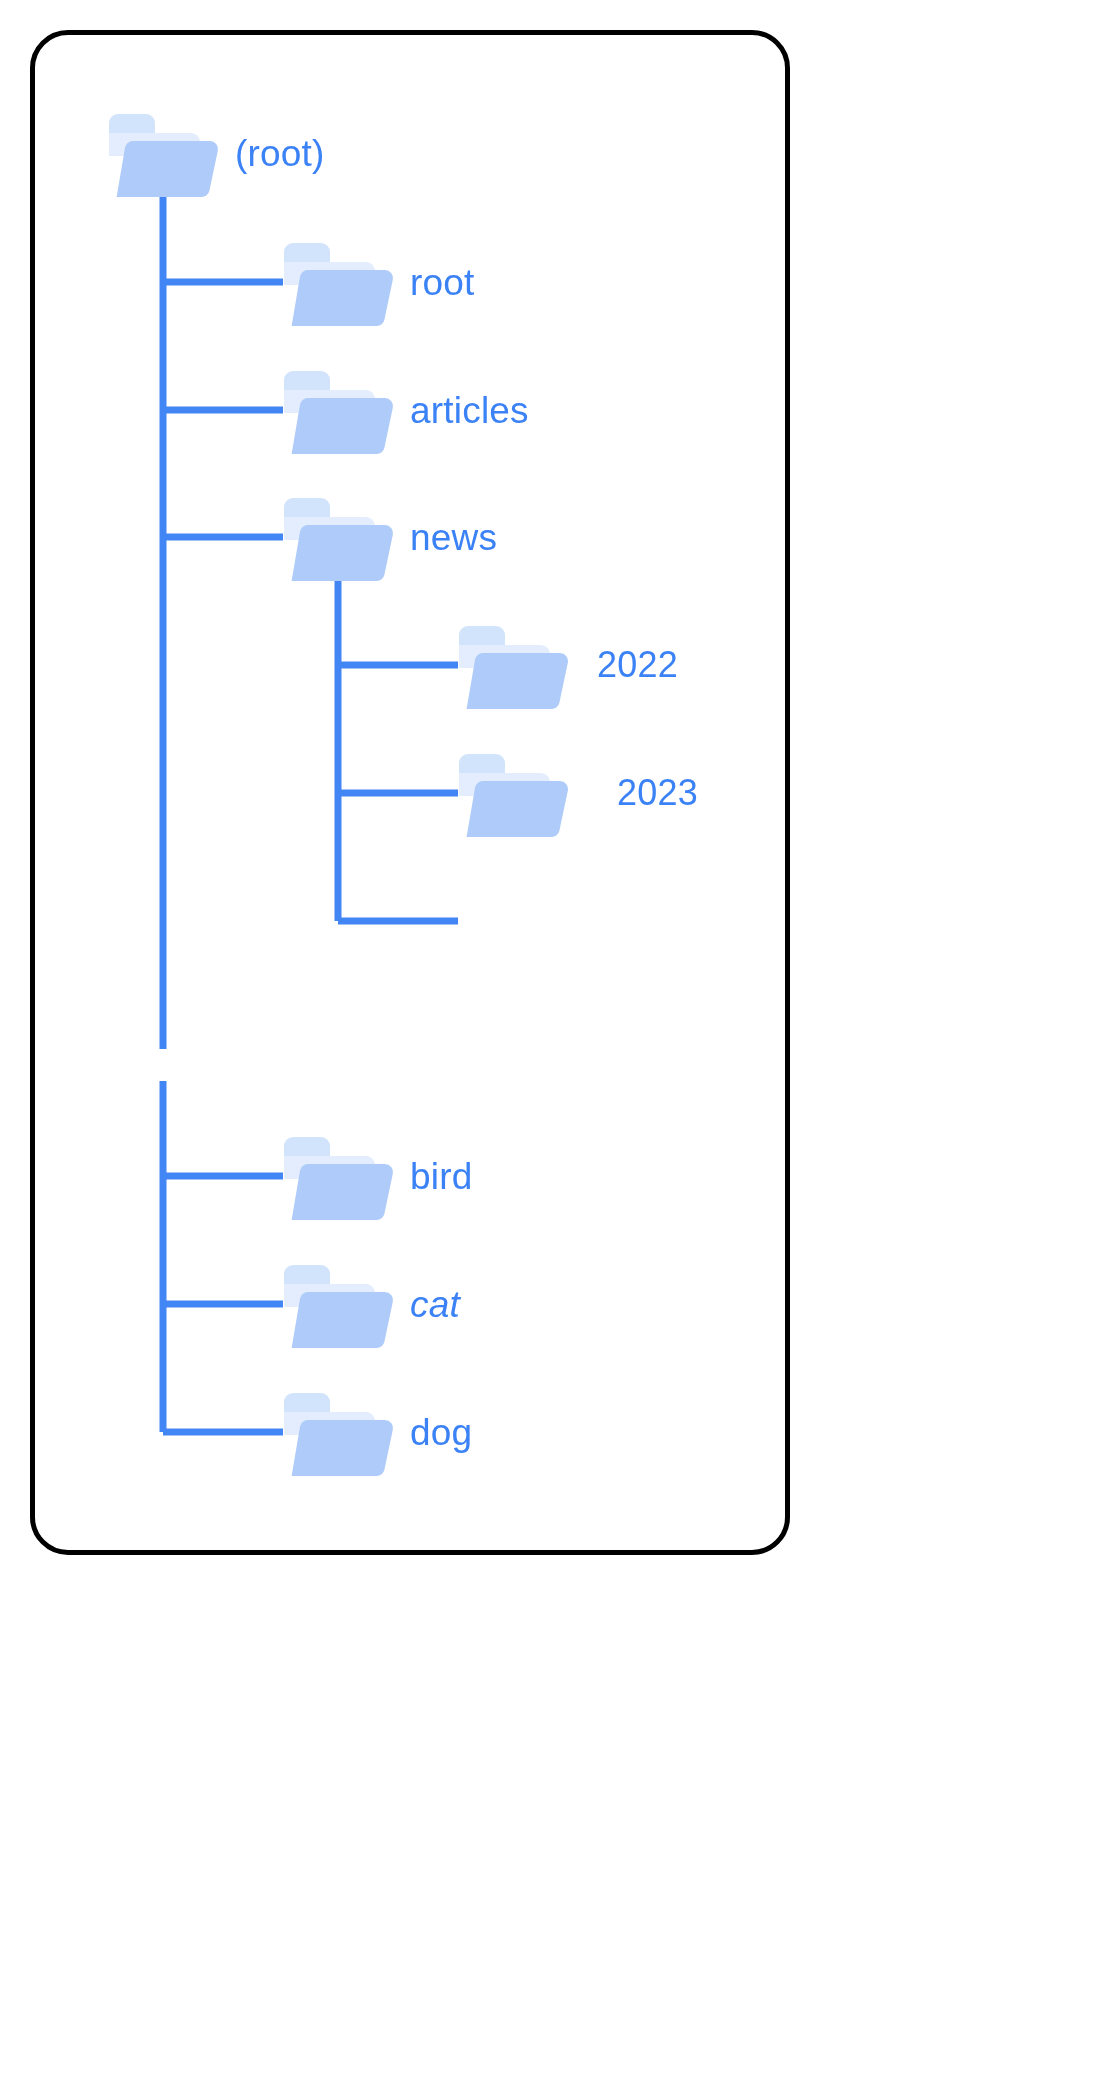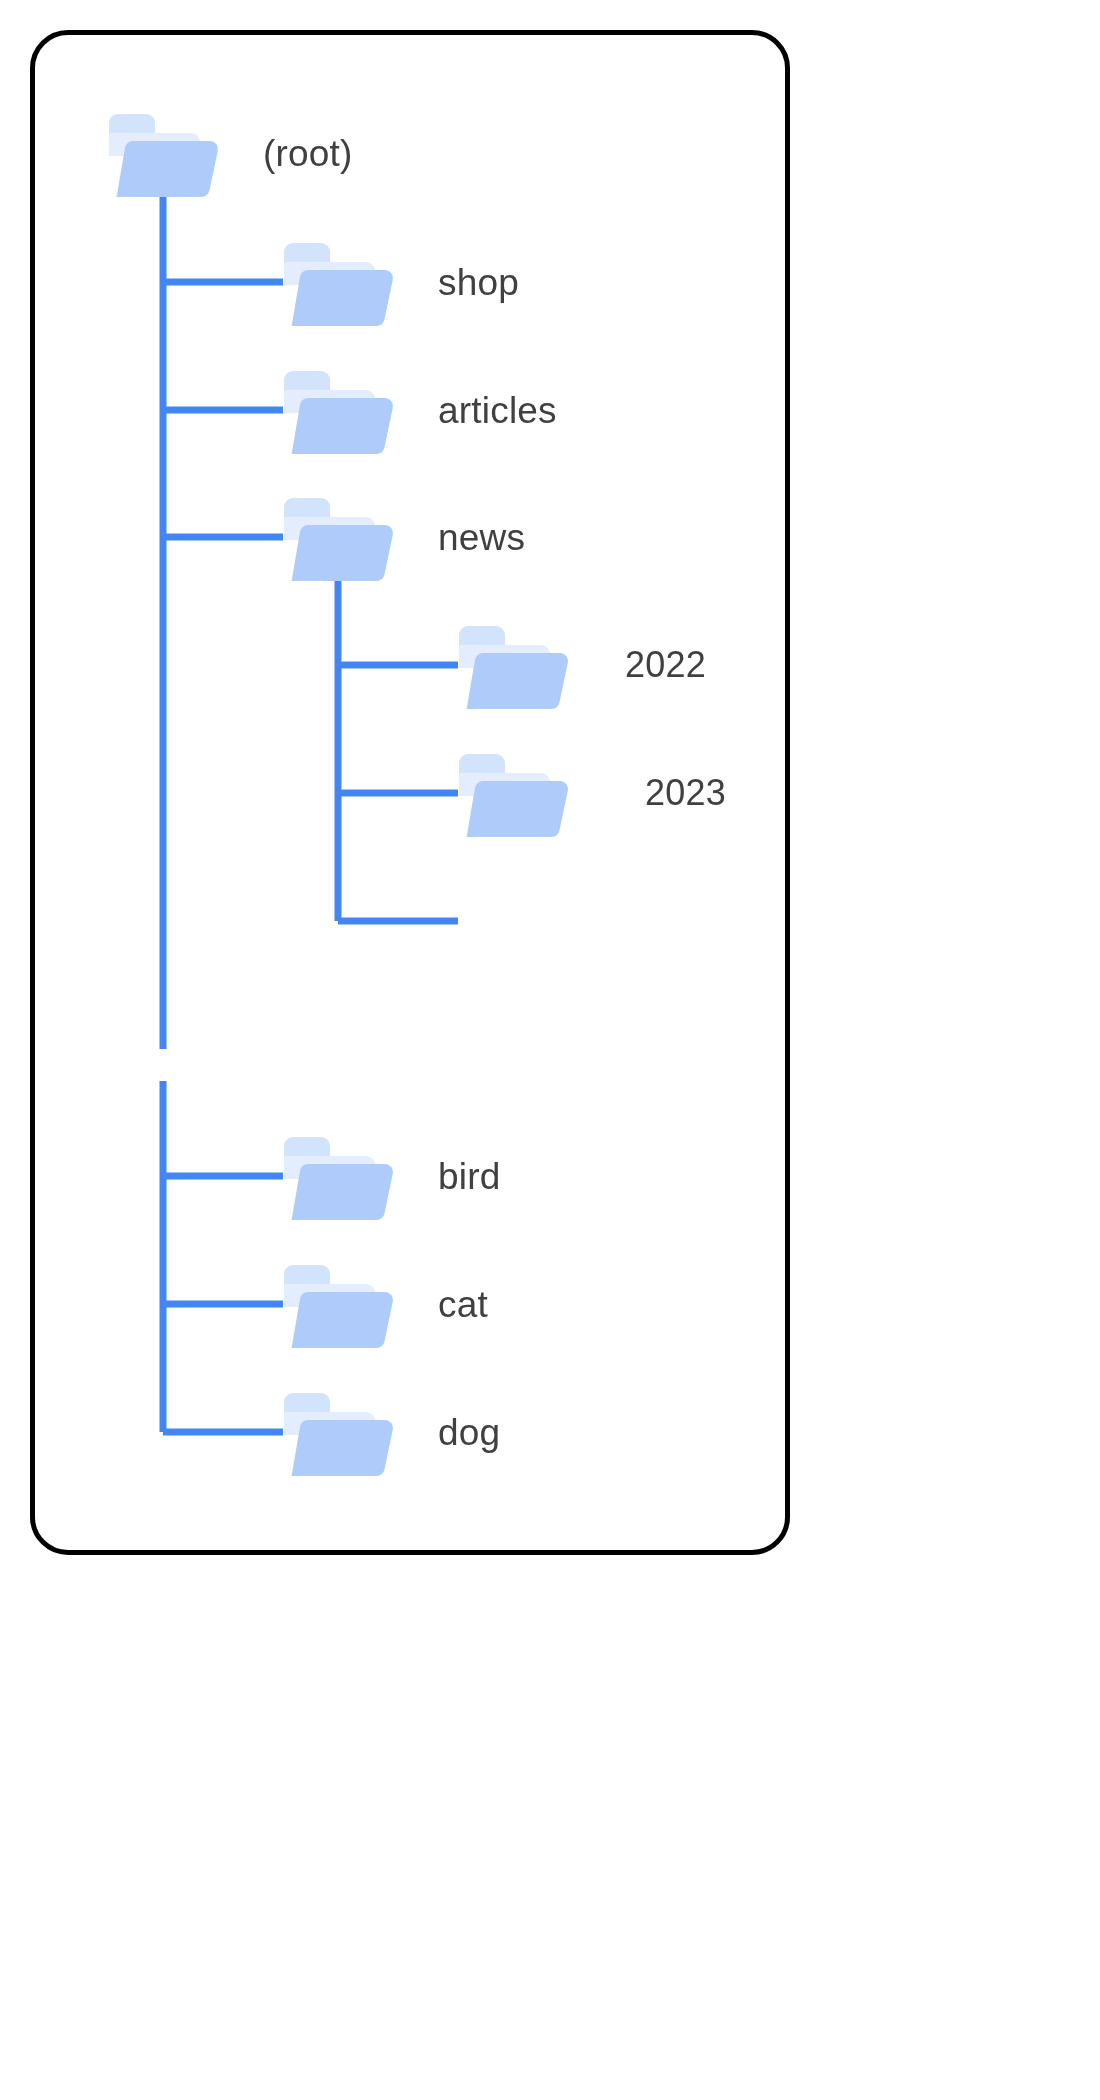--- a/index.html
+++ b/index.html
@@ -68,24 +68,24 @@
     flex: 0 0 118px;
   }
   .folder-icon svg {
     display: block;
     width: 118px;
     height: 96px;
     overflow: visible;
   }
 
   .node-label {
-    margin-left: 40px;
+    margin-left: 12px;
     font-size: 37px;
     font-weight: 400;
-    color: #404040;
+    color: #3b82f6;
     letter-spacing: 0.2px;
     line-height: 1;
   }
 
   .node-label.small {
     font-size: 36px;
   }
 </style>
 </head>
 <body>
@@ -135,21 +135,21 @@
       </div>
 
       <div class="node" style="left:245px; top:199px;">
         <span class="folder-icon">
           <svg viewBox="0 0 118 96">
             <path d="M4 18 a9 9 0 0 1 9-9 h28 a9 9 0 0 1 9 9 v10 h-46 z" fill="#D2E3FC"></path>
             <path d="M4 28 h82 a9 9 0 0 1 9 9 v14 h-91 z" fill="#E3EDFD"></path>
             <path d="M20 36 h85 a8 8 0 0 1 7.8 9.7 l-8.4 40 a8 8 0 0 1 -7.8 6.3 h-85 a0 0 0 0 1 0 0 l8.4 -49.3 a8 8 0 0 1 7.8 -6.7 z" fill="#AECBFA"></path>
           </svg>
         </span>
-        <span class="node-label">shop</span>
+        <span class="node-label">root</span>
       </div>
 
       <div class="node" style="left:245px; top:327px;">
         <span class="folder-icon">
           <svg viewBox="0 0 118 96">
             <path d="M4 18 a9 9 0 0 1 9-9 h28 a9 9 0 0 1 9 9 v10 h-46 z" fill="#D2E3FC"></path>
             <path d="M4 28 h82 a9 9 0 0 1 9 9 v14 h-91 z" fill="#E3EDFD"></path>
             <path d="M20 36 h85 a8 8 0 0 1 7.8 9.7 l-8.4 40 a8 8 0 0 1 -7.8 6.3 h-85 a0 0 0 0 1 0 0 l8.4 -49.3 a8 8 0 0 1 7.8 -6.7 z" fill="#AECBFA"></path>
           </svg>
         </span>
@@ -195,21 +195,21 @@
         <span class="folder-icon">
           <svg viewBox="0 0 118 96">
             <path d="M4 18 a9 9 0 0 1 9-9 h28 a9 9 0 0 1 9 9 v10 h-46 z" fill="#D2E3FC"></path>
             <path d="M4 28 h82 a9 9 0 0 1 9 9 v14 h-91 z" fill="#E3EDFD"></path>
             <path d="M20 36 h85 a8 8 0 0 1 7.8 9.7 l-8.4 40 a8 8 0 0 1 -7.8 6.3 h-85 a0 0 0 0 1 0 0 l8.4 -49.3 a8 8 0 0 1 7.8 -6.7 z" fill="#AECBFA"></path>
           </svg>
         </span>
         <span class="node-label">bird</span>
       </div>
 
-      <div class="node" style="left:245px; top:1221px;">
+      <div class="node" style="left:245px; top:1221px;font-style:italic;">
         <span class="folder-icon">
           <svg viewBox="0 0 118 96">
             <path d="M4 18 a9 9 0 0 1 9-9 h28 a9 9 0 0 1 9 9 v10 h-46 z" fill="#D2E3FC"></path>
             <path d="M4 28 h82 a9 9 0 0 1 9 9 v14 h-91 z" fill="#E3EDFD"></path>
             <path d="M20 36 h85 a8 8 0 0 1 7.8 9.7 l-8.4 40 a8 8 0 0 1 -7.8 6.3 h-85 a0 0 0 0 1 0 0 l8.4 -49.3 a8 8 0 0 1 7.8 -6.7 z" fill="#AECBFA"></path>
           </svg>
         </span>
         <span class="node-label">cat</span>
       </div>
 

